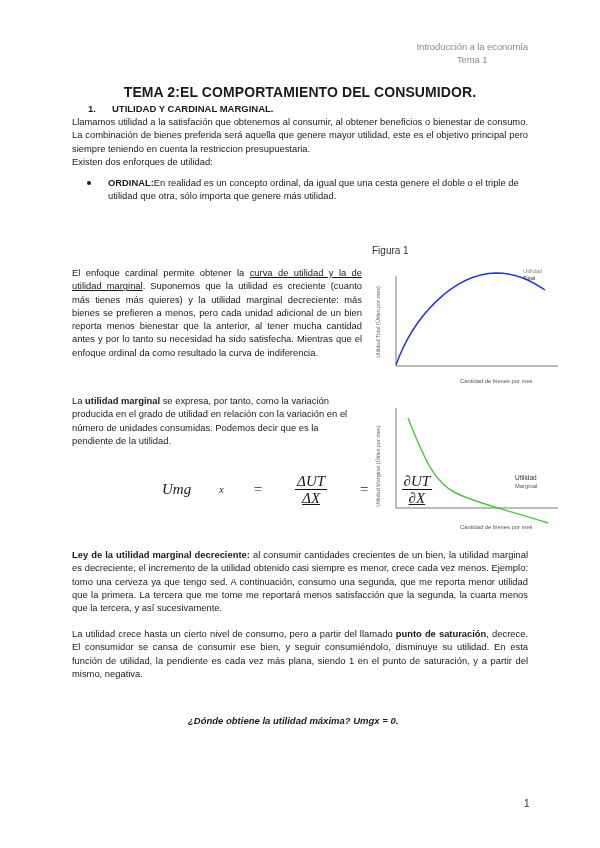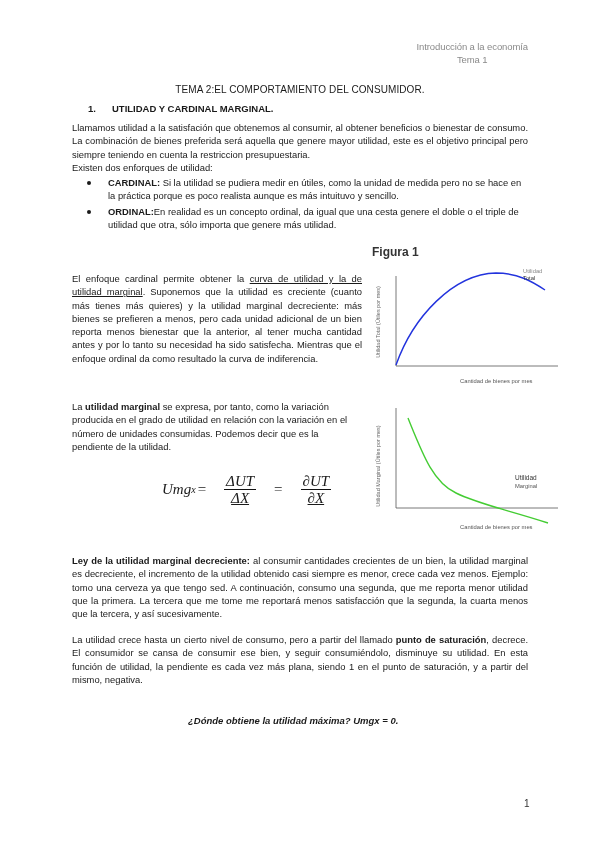--- a/index.html
+++ b/index.html
@@ -1,35 +1,35 @@
 <!DOCTYPE html>
 <html><head>
 <meta charset="utf-8">
 <style>
   html, body { margin:0; padding:0; background:#ffffff; }
   body { width:600px; height:848px; position:relative; overflow:hidden;
          font-family:"Liberation Sans", sans-serif; color:#1a1a1a; }
   .hdr { position:absolute; right:72px; top:40px; text-align:center;
          font-size:9.5px; line-height:13px; color:#8a8a8a; letter-spacing:-0.1px; }
   .title { position:absolute; left:0; right:0; top:84px; text-align:center;
-           font-weight:normal; font-size:10px; letter-spacing:0.1px; }
+           font-weight:bold; font-size:14px; letter-spacing:0.1px; }
   .sec { position:absolute; left:88px; top:103px; font-weight:bold; font-size:9.5px; }
   .sec .num { display:inline-block; width:24px; }
-  .p { position:absolute; font-size:9.4px; line-height:13.3px;margin-top:6px; }
+  .p { position:absolute; font-size:9.4px; line-height:13.3px; }
   .just { text-align:justify; }
   .intro { left:72px; top:115px; width:456px; }
   .bullets { position:absolute; left:84px; top:176px; width:446px; font-size:9.4px; line-height:13.3px; margin:0; padding:0; list-style:none; }
   .bullets li { position:relative; padding-left:24px; margin-bottom:2px; }
   .bullets li .dot { position:absolute; left:3px; top:5px; width:4px; height:4px; border-radius:50%; background:#1a1a1a; }
   .col { left:72px; width:290px; }
   .u { text-decoration:underline; }
-  .fig-label { position:absolute; left:372px; top:245px; font-size:12px; font-weight:bold; color:#333; }
+  .fig-label { position:absolute; left:372px; top:245px; font-size:10px; font-weight:normal; color:#333; }
   .chart { position:absolute; }
-  .formula { position:absolute; left:162px; top:473px; font-family:"Liberation Serif", serif; font-style:italic; font-size:15px; display:flex; align-items:center; }
-  .frac { display:inline-flex; flex-direction:column; align-items:center; margin:0 16px; }
+  .formula { position:absolute; left:162px; top:473px; font-family:"Liberation Serif", serif; font-style:italic; font-size:15px; display:flex; align-items:center;gap:28px; }
+  .frac { display:inline-flex; flex-direction:column; align-items:center; margin:0 3px; }
   .frac .n { border-bottom:1px solid #111; padding:0 2px; line-height:16px; }
   .frac .d { line-height:16px; padding:0 2px;text-decoration:underline; }
   .eq { font-style:normal; margin:0 2px; }
   .q { position:absolute; left:188px; top:715px; font-weight:bold; font-size:9.5px;font-style:italic; }
   .pnum { position:absolute; left:524px; top:798px; font-size:10px; color:#333; }
 </style>
 </head>
 <body>
 
 <div class="hdr">
@@ -42,24 +42,20 @@
 <div class="sec">
   <span class="num">1.</span><span>UTILIDAD Y CARDINAL MARGINAL.</span>
 </div>
 
 <div class="p intro just">
   <span>Llamamos utilidad a la satisfación que obtenemos al consumir, al obtener beneficios o bienestar de consumo. La combinación de bienes preferida será aquella que  genere mayor utilidad, este es el objetivo principal pero siempre teniendo en cuenta la restriccion presupuestaria.</span><br>
   <span>Existen dos enforques de utilidad:</span>
 </div>
 
 <ul class="bullets">
-  <li>
-    <span class="dot"></span>
-    <b>CARDINAL:</b><span> Si la utilidad se pudiera medir en útiles, como la unidad de medida pero no se hace en la práctica porque es poco realista aunque es más intuituvo y sencillo.</span>
-  </li>
   <li>
     <span class="dot"></span>
     <b>ORDINAL:</b><span>En realidad es un concepto ordinal, da igual que una cesta genere el doble o el triple de utilidad que otra, sólo importa que genere más utilidad.</span>
   </li>
 </ul>
 
 <div class="p col just" style="top:266px;">
   <span>El enfoque cardinal permite obtener la </span><span class="u">curva de utilidad y la de utilidad marginal</span><span>. Suponemos que la utilidad es creciente (cuanto más tienes más quieres) y la utilidad marginal decreciente: más bienes se prefieren a menos, pero cada unidad adicional de un bien reporta menos bienestar que la anterior, al tener mucha cantidad antes y por lo tanto su necesidad ha sido satisfecha. Mientras que el enfoque ordinal da como resultado la curva de indiferencia.</span>
 </div>
 

